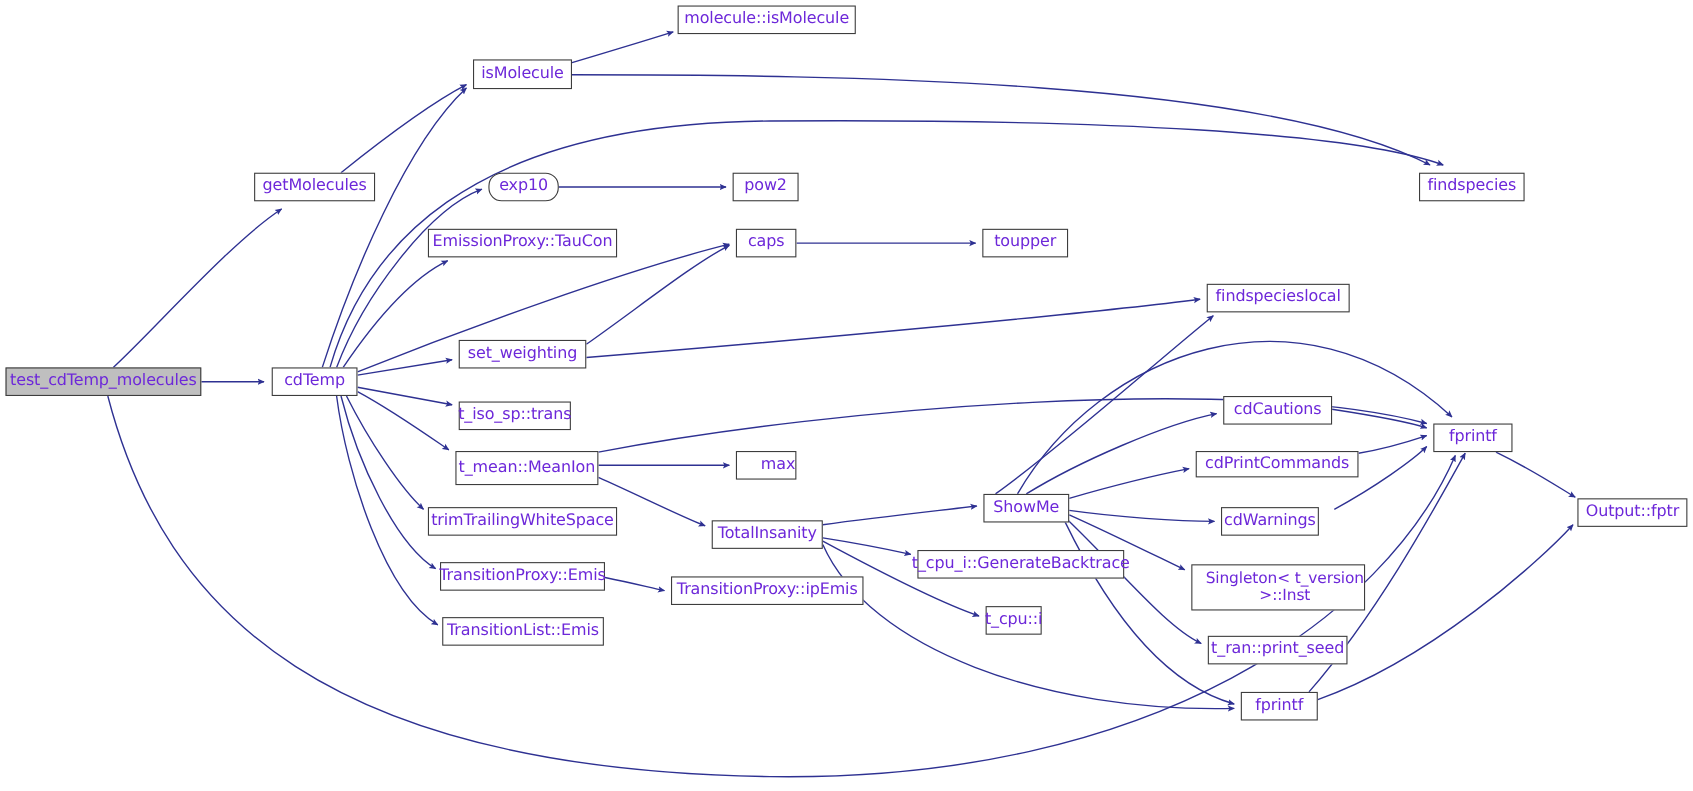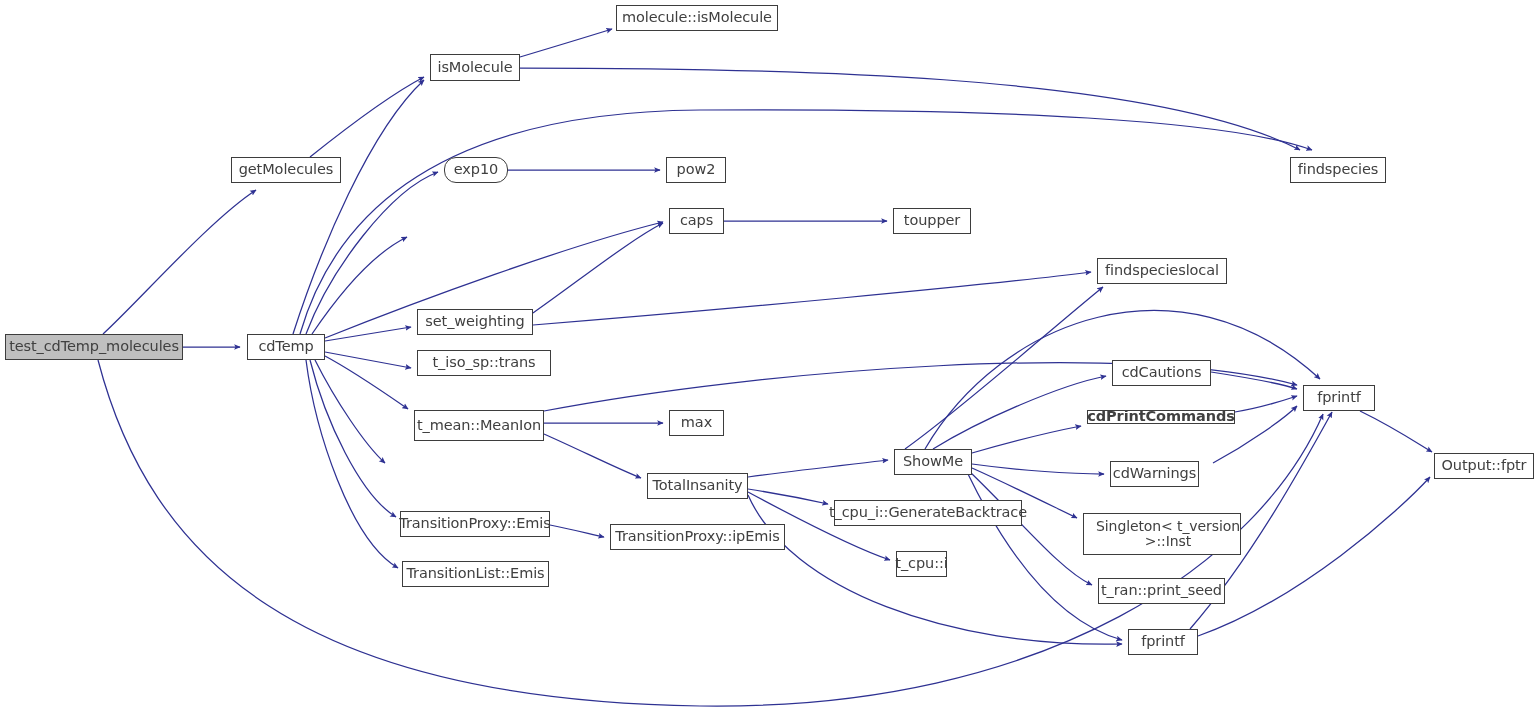--- a/index.html
+++ b/index.html
@@ -11,21 +11,21 @@
     background:#ffffff;
     font-family:"DejaVu Sans","Liberation Sans",sans-serif;
     overflow:hidden;
   }
   #edges{position:absolute;left:0;top:0;width:1539px;height:719px;}
   .node{
     position:absolute;
     box-sizing:border-box;
     border:1px solid #3d3d3d;
     background:#ffffff;
-    color:#404040;
+    color:#6d28d9;
     display:flex;
     align-items:center;
     justify-content:center;
     text-align:center;
     line-height:1.08;
     white-space:pre;
     font-size:14.5px;
     letter-spacing:-0.1px;
     z-index:5;
   }
@@ -85,36 +85,38 @@
       <path d="M1198,636 C1300,600 1400,510 1430,477" fill="none" stroke="#2e3192" stroke-width="1.25" marker-end="url(#arrow)"></path>
       <path d="M1360,411 C1395,428 1420,445 1432,452" fill="none" stroke="#2e3192" stroke-width="1.25" marker-end="url(#arrow)"></path>
     </svg>
 <div class="node highlight" style="left: 5px; top: 334px; width: 178px; height: 26px;"><span>test_cdTemp_molecules</span></div>
     <div class="node" style="left: 247px; top: 334px; width: 78px; height: 26px;"><span>cdTemp</span></div>
     <div class="node" style="left: 231px; top: 157px; width: 110px; height: 26px;"><span>getMolecules</span></div>
     <div class="node" style="left: 430px; top: 54px; width: 90px; height: 27px;"><span>isMolecule</span></div>
     <div class="node" style="left: 616px; top: 5px; width: 162px; height: 26px;"><span>molecule::isMolecule</span></div>
     <div class="node" style="left: 444px; top: 157px; width: 64px; height: 26px; border-radius: 12px;"><span>exp10</span></div>
     <div class="node" style="left: 666px; top: 157px; width: 60px; height: 26px;"><span>pow2</span></div>
+    <div class="node" style="left: 389px; top: 208px; width: 172px; height: 26px;"><span>EmissionProxy::TauCon</span></div>
     <div class="node" style="left: 669px; top: 208px; width: 55px; height: 26px;"><span>caps</span></div>
     <div class="node" style="left: 893px; top: 208px; width: 78px; height: 26px;"><span>toupper</span></div>
     <div class="node" style="left: 1097px; top: 258px; width: 130px; height: 26px;"><span>findspecieslocal</span></div>
     <div class="node" style="left: 417px; top: 309px; width: 116px; height: 26px;"><span>set_weighting</span></div>
-    <div class="node" style="left: 417px; top: 350px; width: 134px; height: 26px;"><span>t_iso_sp::trans</span></div>
+    <div class="node" style="left: 417px; top: 365px; width: 102px; height: 26px;"><span>t_iso_sp::trans</span></div>
     <div class="node" style="left: 414px; top: 410px; width: 130px; height: 31px;"><span>t_mean::MeanIon</span></div>
-    <div class="node" style="left: 669px; top: 410px; width: 55px; height: 26px;"><span>max</span></div>
+    <div class="node" style="left: 669px; top: 410px; width: 55px; height: 26px; justify-content: flex-end;"><span>max</span></div>
+    <div class="node" style="left: 389px; top: 461px; width: 172px; height: 26px;"><span>trimTrailingWhiteSpace</span></div>
     <div class="node" style="left: 647px; top: 473px; width: 101px; height: 26px;"><span>TotalInsanity</span></div>
     <div class="node" style="left: 894px; top: 449px; width: 78px; height: 26px;"><span>ShowMe</span></div>
     <div class="node" style="left: 400px; top: 511px; width: 150px; height: 26px;"><span>TransitionProxy::Emis</span></div>
     <div class="node" style="left: 610px; top: 524px; width: 175px; height: 26px;"><span>TransitionProxy::ipEmis</span></div>
     <div class="node" style="left: 402px; top: 561px; width: 147px; height: 26px;"><span>TransitionList::Emis</span></div>
     <div class="node" style="left: 834px; top: 500px; width: 188px; height: 26px;"><span>t_cpu_i::GenerateBacktrace</span></div>
     <div class="node" style="left: 896px; top: 551px; width: 51px; height: 26px;"><span>t_cpu::i</span></div>
     <div class="node" style="left: 1112px; top: 360px; width: 99px; height: 26px;"><span>cdCautions</span></div>
-    <div class="node" style="left: 1087px; top: 410px; width: 148px; height: 14px; font-weight: bold;"><span>cdPrintCommands</span></div>
+    <div class="node" style="left: 1087px; top: 410px; width: 148px; height: 24px;"><span>cdPrintCommands</span></div>
     <div class="node" style="left: 1110px; top: 461px; width: 89px; height: 26px;"><span>cdWarnings</span></div>
     <div class="node" style="left: 1083px; top: 513px; width: 158px; height: 42px; font-size: 14px; padding-left: 12px;"><span>Singleton&lt; t_version
 &gt;::Inst</span></div>
     <div class="node" style="left: 1098px; top: 578px; width: 127px; height: 26px;"><span>t_ran::print_seed</span></div>
     <div class="node" style="left: 1303px; top: 385px; width: 72px; height: 26px;"><span>fprintf</span></div>
     <div class="node" style="left: 1128px; top: 629px; width: 70px; height: 26px;"><span>fprintf</span></div>
     <div class="node" style="left: 1434px; top: 453px; width: 100px; height: 26px;"><span>Output::fptr</span></div>
     <div class="node" style="left: 1290px; top: 157px; width: 96px; height: 26px;"><span>findspecies</span></div>
   </div>
 

